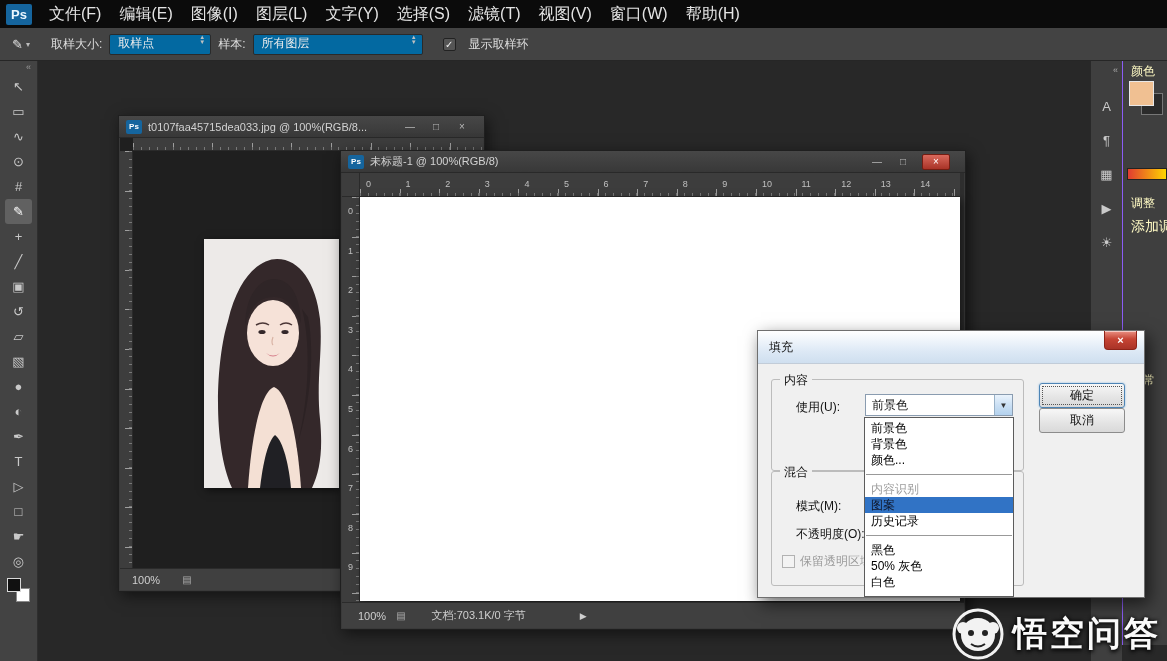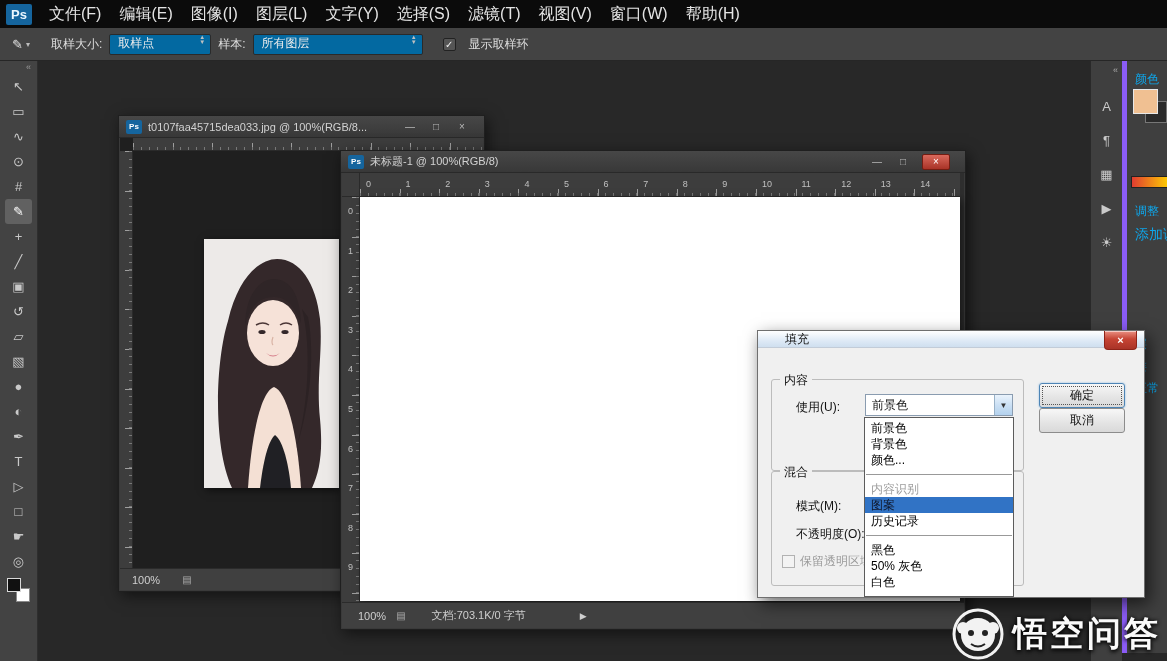--- a/index.html
+++ b/index.html
@@ -69,36 +69,36 @@
   #doc2 .content{position:absolute;left:1px;right:1px;top:22px;bottom:27px;background:#2e2e2e}
   #canvas2{position:absolute;left:19px;top:46px;width:600px;height:404px;background:#ffffff;box-shadow:3px 3px 8px rgba(0,0,0,.5)}
   #doc2 .doc-statusbar{height:26px;padding-left:16px;gap:10px}
   #doc2 .doc-info{margin-left:16px}
   #doc2 .status-arrow{margin-left:44px;color:#cfcfcf;font-size:9px}
 
   
   #panel-strip{position:absolute;left:1090px;top:61px;width:32px;height:600px;background:#3f3f3f;border-left:1px solid #292929;z-index:4;display:flex;flex-direction:column;align-items:center}
   #panel-strip .collapse{color:#a8a8a8;font-size:9px;margin:4px 0 14px;align-self:flex-end;padding-right:4px}
   .strip-icon{width:24px;height:24px;margin:5px 0;color:#cacaca;font-size:13px;display:flex;align-items:center;justify-content:center}
-  #panel-edge{position:absolute;left:1122px;top:53px;width:45px;height:600px;background:#3f3f3f;border-left:5px solid #8b5cf6;z-index:4;overflow:hidden;color:#0ea5e9;font-size:12px}
+  #panel-edge{position:absolute;left:1122px;top:45px;width:45px;height:600px;background:#3f3f3f;border-left:1px solid #8b5cf6;z-index:4;overflow:hidden;color:#fef9c3;font-size:12px}
   #panel-edge .edge-label{position:absolute;left:8px;white-space:nowrap}
   #edge-color-tab{top:18px}
   #edge-swatch-wrap{position:absolute;left:6px;top:36px;width:36px;height:38px}
   #edge-swatch-back{position:absolute;left:12px;top:12px;width:22px;height:22px;background:#2b2b2b;border:1px solid #777}
   #edge-swatch-front{position:absolute;left:0;top:0;width:25px;height:25px;border:1px solid #e8e8e8}
   #edge-gradient{position:absolute;left:4px;top:123px;width:40px;height:12px;border:1px solid #222}
   #edge-adjust{top:150px}
   #edge-add-adjust{top:173px;font-size:14px}
   #edge-layers{top:283px}
   #edge-type{top:305px}
   #edge-normal{top:327px}
 
   
   #fill-dialog{position:absolute;left:757px;top:330px;width:388px;height:268px;background:#f0f0f0;border:1px solid #6f6f6f;box-shadow:4px 6px 16px rgba(0,0,0,.6);z-index:10;font-size:12px;color:#111}
-  #dlg-titlebar{height:17px;background:linear-gradient(#ffffff,#dce8f5 65%,#cfdfef);border-bottom:1px solid #c2ccd8;display:flex;align-items:center;padding-left:27px}
+  #dlg-titlebar{height:33px;background:linear-gradient(#ffffff,#dce8f5 65%,#cfdfef);border-bottom:1px solid #c2ccd8;display:flex;align-items:center;padding-left:11px}
   #dlg-close{position:absolute;top:0;right:7px;width:33px;height:19px;background:linear-gradient(#ea9183,#c64434 45%,var(--close-red,#a92c1c));border:1px solid #8e2318;border-top:none;border-radius:0 0 4px 4px;color:#fff;font-size:11px;font-weight:bold;display:flex;align-items:center;justify-content:center;box-shadow:inset 0 1px 0 rgba(255,255,255,.55)}
   .groupbox{position:absolute;border:1px solid #bcbcbc;border-radius:3px}
   .groupbox .legend{position:absolute;top:-8px;left:8px;background:#f0f0f0;padding:0 4px}
   #grp-content{left:13px;top:48px;width:253px;height:92px}
   #grp-blend{left:13px;top:140px;width:253px;height:115px}
   .dlg-label{position:absolute;white-space:nowrap}
   #lbl-use{left:38px;top:68px}
   #lbl-mode{left:38px;top:167px}
   #lbl-opacity{left:38px;top:195px}
   #dlg-checkbox-row{position:absolute;left:24px;top:222px;display:flex;align-items:center;gap:5px;color:#9a9a9a}

